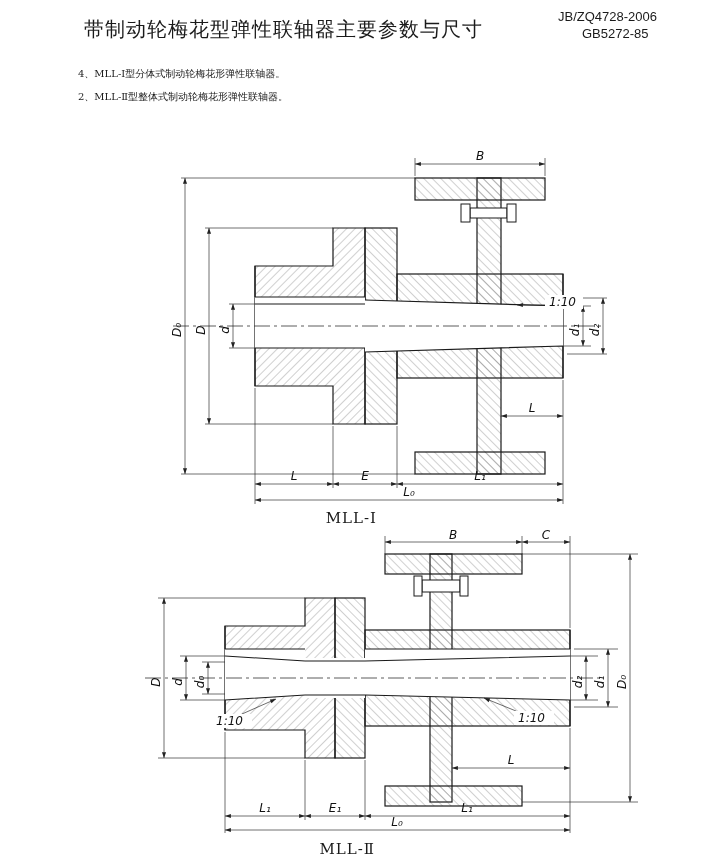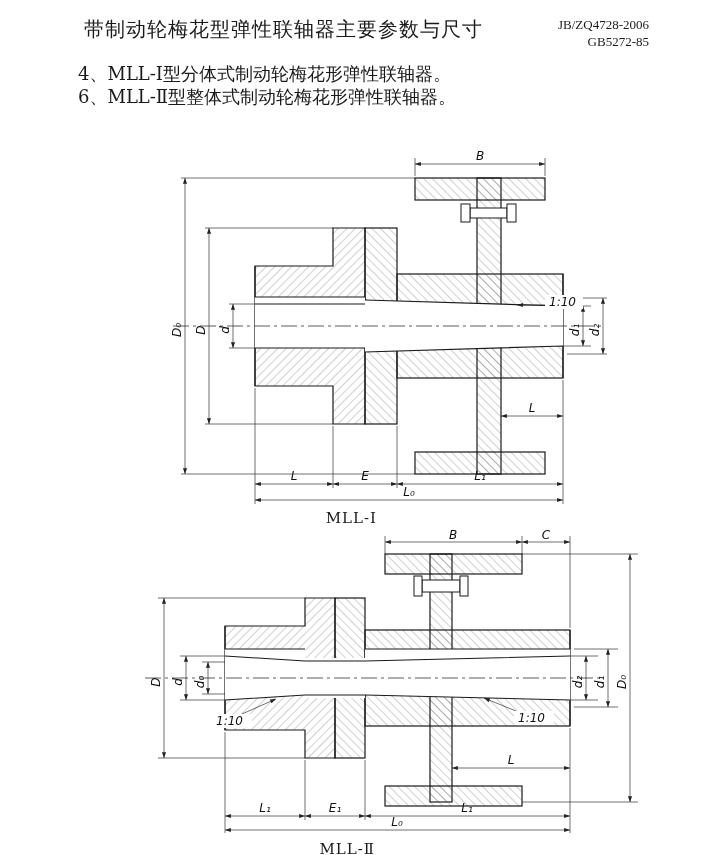--- a/index.html
+++ b/index.html
@@ -10,30 +10,29 @@
     font-family:"DejaVu Serif", serif;
     color:#1a1a1a;
     overflow:hidden;
   }
   .page-title {
     position:absolute; left:84px; top:16px;
     font-size:20px; font-weight:normal; letter-spacing:1px;
     white-space:nowrap;
   }
   .standards {
-    position:absolute; left:558px; top:16px;
+    position:absolute; left:558px; top:8px;
     font-size:13px; line-height:17px;
-    font-family:Liberation Serif, serif;
+    font-family:Liberation Sans, sans-serif;
     white-space:nowrap;
-    text-align:right;
   }
   .standards .std2 { margin-left:24px;margin-top:39px; }
   .notes {
     position:absolute; left:78px; top:62px;
-    font-size:18px; line-height:23px;
+    font-size:10px; line-height:23px;
     white-space:nowrap;
   }
   .fig { position:absolute; }
   .fig1 { left:155px; top:148px; }
   .fig2 { left:130px; top:528px; }
   .fig-caption {
     position:absolute; width:140px; text-align:right;
     font-size:15px; letter-spacing:1px; font-weight:500;
     font-family:"DejaVu Serif", serif;
   }
@@ -54,21 +53,21 @@
 
 <div class="page-title">带制动轮梅花型弹性联轴器主要参数与尺寸</div>
 
 <div class="standards">
   <span>JB/ZQ4728-2006</span><br>
   <span class="std2">GB5272-85</span>
 </div>
 
 <div class="notes">
   <div>4、MLL-Ⅰ型分体式制动轮梅花形弹性联轴器。</div>
-  <div>6、MLL-Ⅱ型整体式制动轮梅花形弹性联轴器。</div>
+  <div>2、MLL-Ⅱ型整体式制动轮梅花形弹性联轴器。</div>
 </div>
 
 <svg class="fig fig1" width="460" height="358" viewBox="0 0 460 358">
   <defs>
     <marker id="arr1" viewBox="0 0 10 8" refX="9.5" refY="4" markerWidth="11" markerHeight="8" orient="auto-start-reverse">
       <path d="M0.5,0.8 L9.5,4 L0.5,7.2 Z" fill="#222"></path>
     </marker>
     <pattern id="hA1" width="6" height="6" patternUnits="userSpaceOnUse" patternTransform="rotate(45)">
       <line x1="0" y1="0" x2="0" y2="6" stroke="#555" stroke-width="0.55"></line>
     </pattern>

